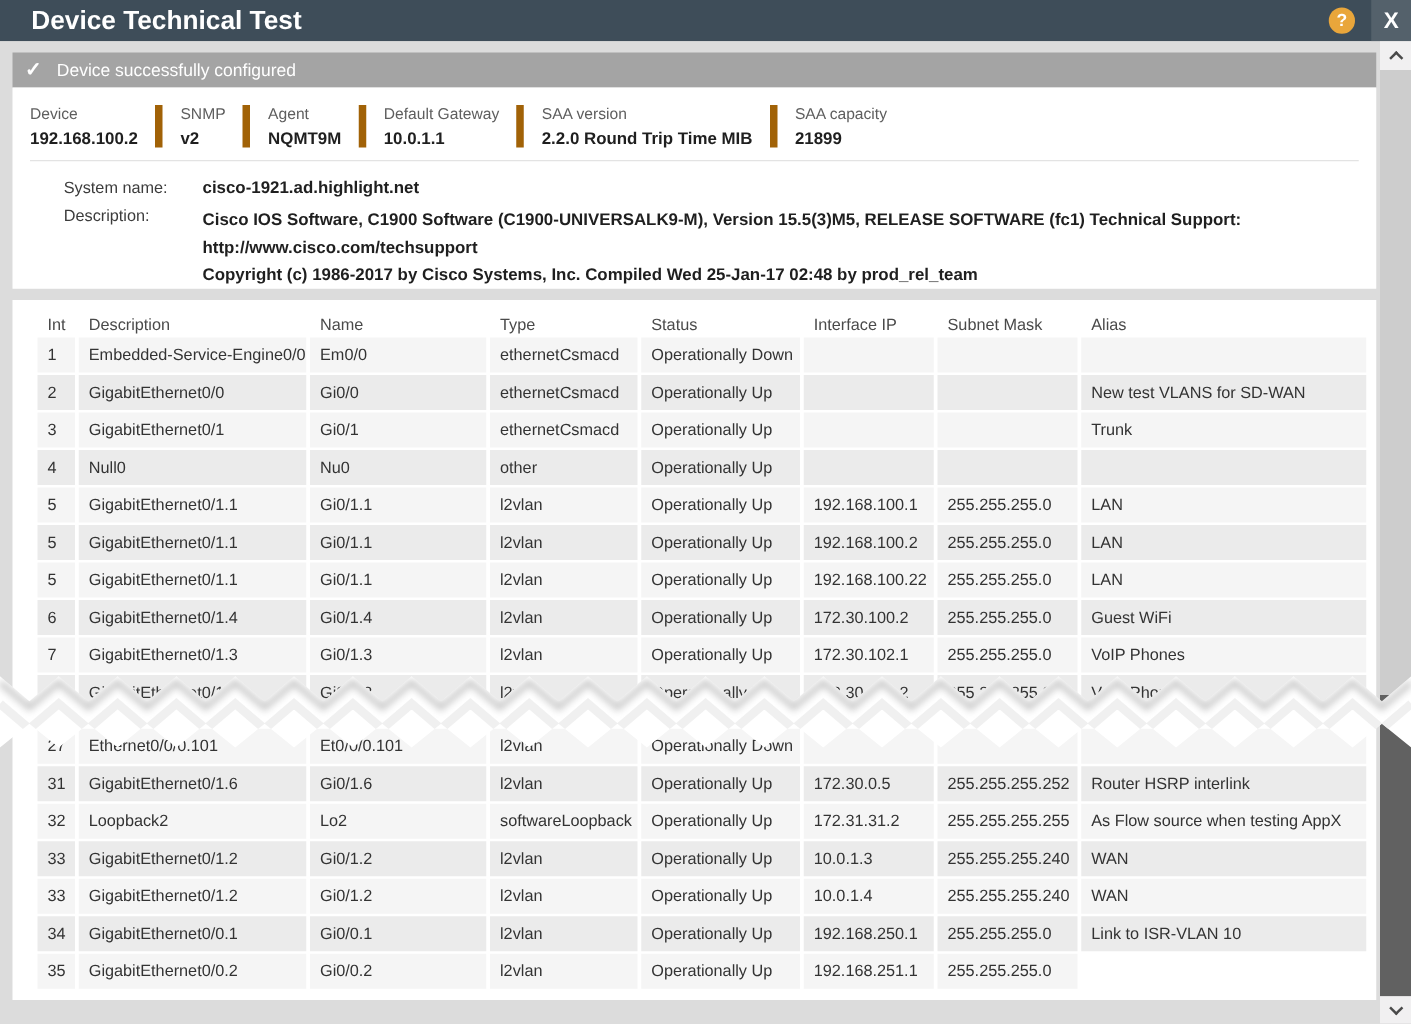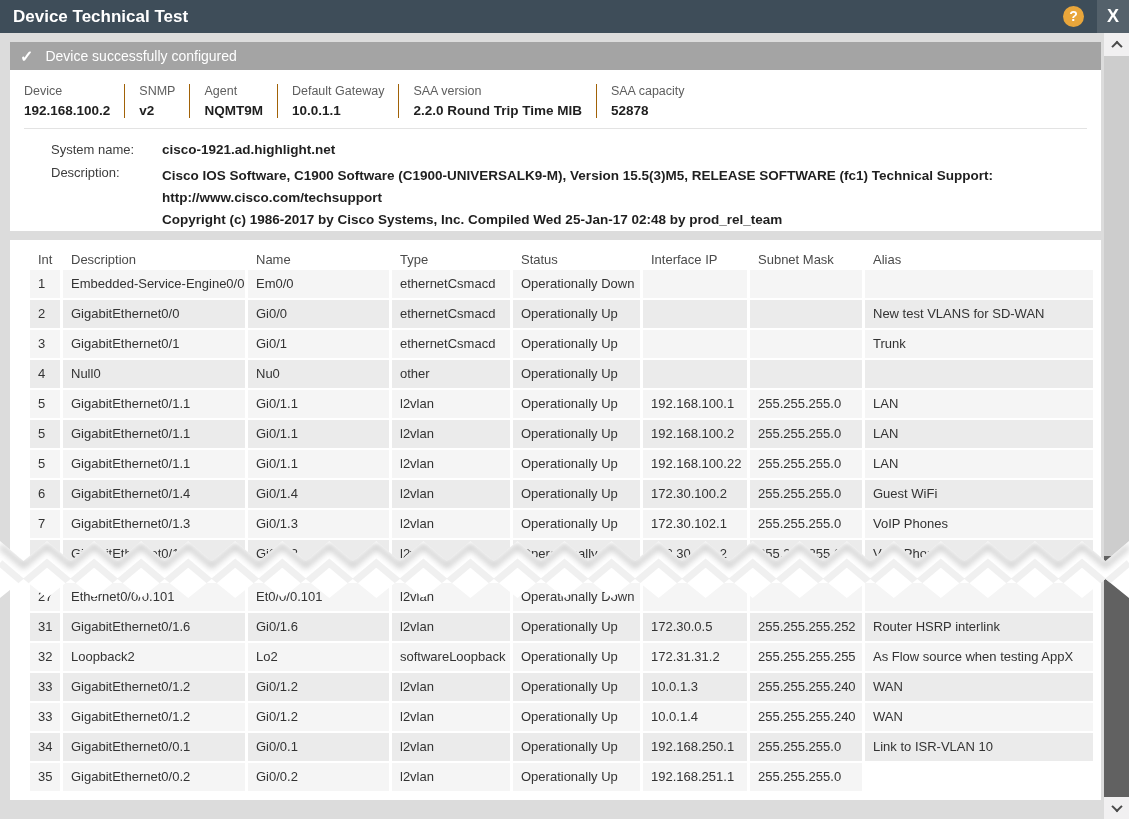--- a/index.html
+++ b/index.html
@@ -2,37 +2,37 @@
 <html><head>
 <meta charset="utf-8">
 <style>
   * { box-sizing: border-box; margin: 0; padding: 0; }
   html,body { width:1129px; height:819px; overflow:hidden; }
   body { font-family:"Liberation Sans", sans-serif; background:#DCDCDC; }
   .app { position:relative; width:1129px; height:819px; background:#DCDCDC; }
 
   
   .titlebar { position:absolute; top:0; left:0; width:1129px; height:33px; background:#3E4D59; display:flex; align-items:center; }
-  .title { color:#fff; font-size:17px; font-weight:bold; padding-left:13px; }
+  .title { color:#fff; font-size:21px; font-weight:bold; padding-left:25px; }
   .help { position:absolute; right:45px; top:6px; width:21px; height:21px; border-radius:50%;
           background:#E9A63B; color:#fff; font-weight:bold; font-size:14px; text-align:center; line-height:21px; cursor:pointer; }
   .closebtn { position:absolute; right:0; top:0; width:32px; height:33px; background:#54616B;
           color:#fff; font-weight:bold; font-size:18px; display:flex; align-items:center; justify-content:center; cursor:pointer; }
 
   
   .content { position:absolute; top:33px; left:0; width:1104px; height:786px; background:#DCDCDC; }
 
   .banner { margin:9px 0 0 10px; width:1091px; height:28px; background:#A4A4A4; display:flex; align-items:center; padding-left:10px; }
   .banner .check { color:#fff; font-size:16px; font-weight:bold; margin-right:12px; }
   .banner .btext { color:#fff; font-size:14px; font-weight:normal; }
 
   .panel { background:#fff; margin-left:10px; width:1091px; }
   .info-panel { height:161px; }
   .info-row { display:flex; padding:14px 14px 10px 14px; }
-  .info-field { padding:0 14px; border-right:1px solid #a16207; }
+  .info-field { padding:0 14px; border-right:6px solid #a16207; }
   .info-field:first-child { padding-left:0; }
   .info-field:last-child { border-right:none; }
   .info-field:nth-child(1){ min-width:98px; }
   .info-field:nth-child(2){ min-width:58px; }
   .info-field:nth-child(3){ min-width:80px; }
   .info-field:nth-child(4){ min-width:108px; }
   .info-field:nth-child(5){ min-width:178px; }
   .info-label { font-size:12.5px; color:#5E5E5E; margin-bottom:5px; white-space:nowrap; }
   .info-value { font-size:13.5px; color:#1F1F1F; font-weight:bold; white-space:nowrap; }
   .divider { border-top:1px solid #E3E3E3; margin:0 14px; }
@@ -101,21 +101,21 @@
           <div class="info-field">
             <div class="info-label">Default Gateway</div>
             <div class="info-value">10.0.1.1</div>
           </div>
           <div class="info-field">
             <div class="info-label">SAA version</div>
             <div class="info-value">2.2.0 Round Trip Time MIB</div>
           </div>
           <div class="info-field">
             <div class="info-label">SAA capacity</div>
-            <div class="info-value">52878</div>
+            <div class="info-value">21899</div>
           </div>
         </div>
       <div class="divider"></div>
       <div class="sys-row name-row">
         <div class="sys-label">System name:</div>
         <div class="sys-value">cisco-1921.ad.highlight.net</div>
       </div>
       <div class="sys-row desc-row">
         <div class="sys-label">Description:</div>
         <div class="sys-value">

